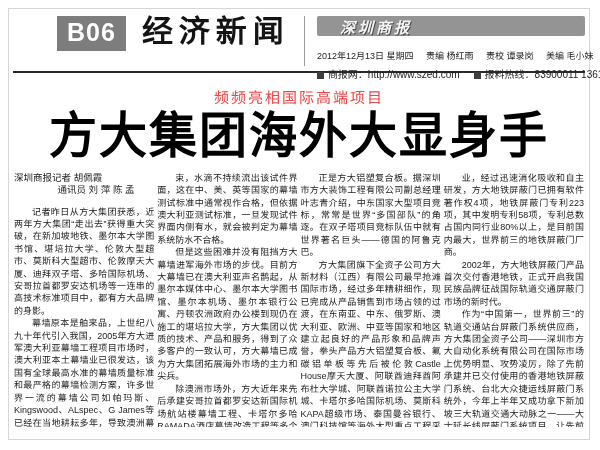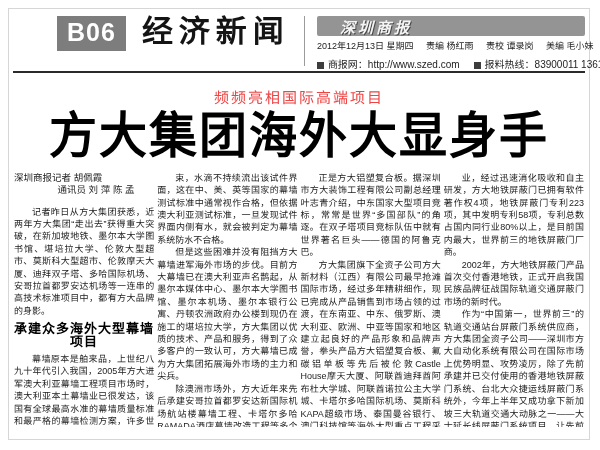--- a/index.html
+++ b/index.html
@@ -13,21 +13,21 @@
   .ph{display:flex;align-items:flex-start;padding:7px 0 0 44px;height:59px;box-sizing:border-box;}
   .pagebox{background:#7d7d7d;color:#fff;font-weight:bold;font-size:25px;
     padding:3px 10px 4px;line-height:1.1;letter-spacing:1px;}
   .section{font-size:31px;font-weight:700;letter-spacing:6px;margin-left:16px;
     color:#141414;line-height:36px;white-space:nowrap;font-family:Liberation Mono, monospace;}
   .vdiv{width:1px;background:#9b9b9b;height:50px;margin:0 12px 0 14px;flex:none;}
   .mast{flex:1;min-width:0;}
   .mastband{background:#949494;height:20px;border-radius:2px;display:flex;align-items:center;padding-left:23px;}
   .mastlogo{font-family:"DejaVu Serif","Liberation Serif",serif;font-style:italic;font-weight:bold;
     font-size:15px;color:#f5f5f5;letter-spacing:3px;text-shadow:1px 1px 0 #4a4a4a;}
-  .dateline{font-size:9px;color:#232323;margin-top:3px;white-space:nowrap;}
+  .dateline{font-size:9px;color:#232323;margin-top:13px;white-space:nowrap;}
   .dateline span{margin-right:10px;}
   .infoline{font-size:10px;color:#232323;margin-top:4px;white-space:nowrap;}
   .sq{display:inline-block;width:7px;height:7px;background:#3d3d3d;margin:0 4px -1px 0;}
   .infoline .gap{display:inline-block;width:14px;}
   .hrule{height:2px;background:#2b2b2b;margin-top:3px;}
   
   .kicker{text-align:center;font-size:15px;letter-spacing:2px;color:#ef4444;margin-top:13px;}
   .headline{text-align:center;font-size:48px;font-weight:900;color:#000;
     margin:3px 0 0;letter-spacing:2px;line-height:1.1;transform:scaleY(1.04);}
   
@@ -69,21 +69,20 @@
   <div class="hrule"></div>
 
   <div class="kicker">频频亮相国际高端项目</div>
   <h1 class="headline">方大集团海外大显身手</h1>
 
   <div class="columns" id="columns">
       <div class="col">
         <p class="byline">深圳商报记者 胡佩霞</p>
         <p class="byline indent2">通讯员 刘 萍 陈 孟</p>
         <p class="para">记者昨日从方大集团获悉，近两年方大集团“走出去”获得重大突破，在新加坡地铁、墨尔本大学图书馆、堪培拉大学、伦敦大型超市、莫斯科大型超市、伦敦摩天大厦、迪拜双子塔、多哈国际机场、安哥拉首都罗安达机场等一连串的高技术标准项目中，都有方大品牌的身影。</p>
-        <h2 class="subhead">承建众多海外大型幕墙项目</h2>
         <p class="para">幕墙原本是舶来品，上世纪八九十年代引入我国，2005年方大进军澳大利亚幕墙工程项目市场时，澳大利亚本土幕墙业已很发达，该国有全球最高水准的幕墙质量标准和最严格的幕墙检测方案，许多世界一流的幕墙公司如帕玛斯、Kingswood、ALspec、G James等已经在当地耕耘多年，导致澳洲幕墙市场的准入门槛非常之高。在常用的中、英、美、澳的幕墙相关标准中，澳大利亚标准要求最高。例如幕墙防水测试，如果在测试过程中幕墙试件界面内侧出现水滴，但直到测试结</p>
       </div>
       <div class="col">
         <p class="para">束，水滴不持续流出该试件界面，这在中、美、英等国家的幕墙测试标准中通常视作合格，但依据澳大利亚测试标准，一旦发现试件界面内侧有水，就会被判定为幕墙系统防水不合格。</p>
         <p class="para">但是这些困难并没有阻挡方大幕墙进军海外市场的步伐。目前方大幕墙已在澳大利亚声名鹊起，从墨尔本媒体中心、墨尔本大学图书馆、墨尔本机场、墨尔本银行公寓、丹顿农洲政府办公楼到现仍在施工的堪培拉大学，方大集团以优质的技术、产品和服务，得到了众多客户的一致认可，方大幕墙已成为方大集团拓展海外市场的主力和尖兵。</p>
         <p class="para">除澳洲市场外，方大近年来先后承建安哥拉首都罗安达新国际机场航站楼幕墙工程、卡塔尔多哈RAMADA酒店幕墙改造工程等多个具有重要影响力的大型高端项目。</p>
       </div>
       <div class="col">
         <p class="para">正是方大铝塑复合板。据深圳市方大装饰工程有限公司副总经理叶志青介绍，中东国家大型项目竞标，常常是世界“多国部队”的角逐。在双子塔项目竞标队伍中就有世界著名巨头——德国的阿鲁克巴。</p>
         <p class="para">方大集团旗下全资子公司方大新材料（江西）有限公司最早抢滩国际市场，经过多年精耕细作，现已完成从产品销售到市场占领的过渡，在东南亚、中东、俄罗斯、澳大利亚、欧洲、中亚等国家和地区建立起良好的产品形象和品牌声誉，拳头产品方大铝塑复合板、氟碳铝单板等先后被伦敦Castle House摩天大厦、阿联酋迪拜酋阿布杜大学城、阿联酋诺拉公主大学城、卡塔尔多哈国际机场、莫斯科KAPA超级市场、泰国曼谷银行、澳门科技馆等海外大型重点工程采用。</p>

